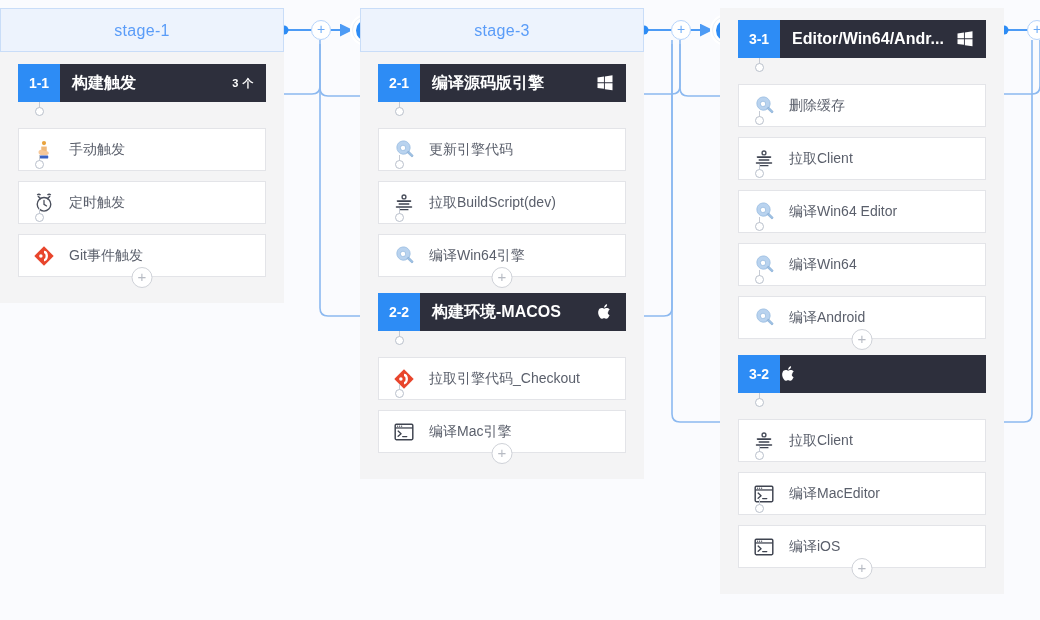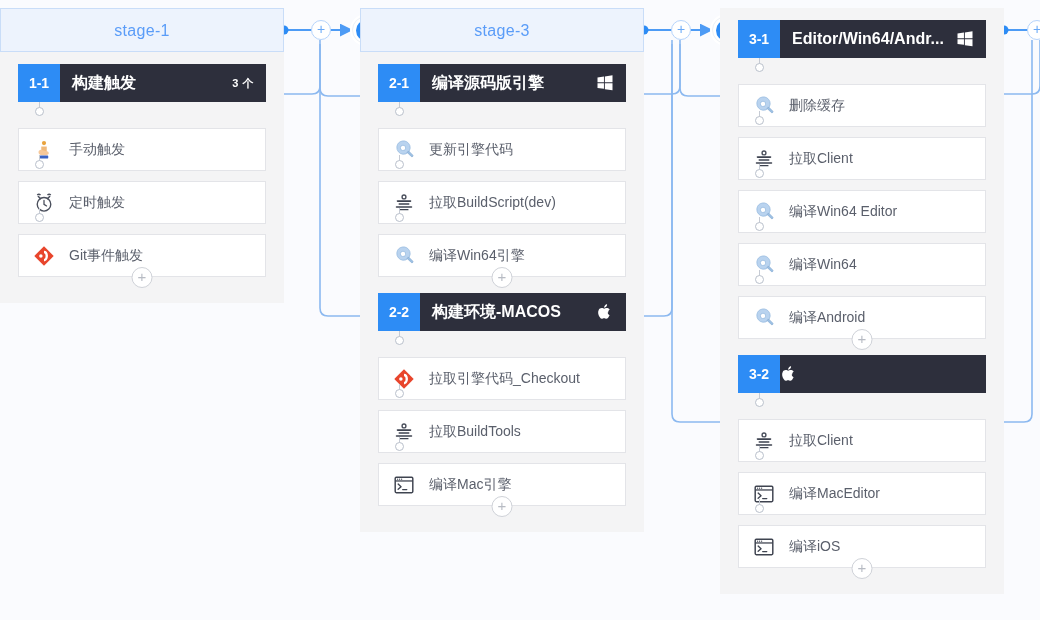--- a/index.html
+++ b/index.html
@@ -258,30 +258,20 @@
               <div class="step">
                 <svg viewBox="0 0 24 24" class="step-ico">
                   <path d="M12 1.4 22.6 12 12 22.6 1.4 12z" fill="#e8452c"></path>
                   <path d="M12 6.2c2.6 0 4.3 1.9 4.3 5.6S14.3 17.8 12 17.8V15c1.1 0 1.7-1 1.7-3.1s-.6-3-1.7-3z" fill="#fff"></path>
                   <circle cx="8.6" cy="12" r="1.9" fill="#fff"></circle>
                 </svg>
                 <span class="step-label">拉取引擎代码_Checkout</span>
               </div>
               <div class="tick" style="top: 53px; height: 10px;"></div>
               <div class="node" style="top: 58px;"></div>
-              <div class="step">
-                <svg viewBox="0 0 24 24" class="step-ico">
-                  <circle cx="12" cy="5.4" r="2.1" fill="none" stroke="#4a4f5c" stroke-width="1.5"></circle>
-                  <rect x="4" y="9" width="16" height="1.8" rx=".9" fill="#3e4350"></rect>
-                  <rect x="6" y="12.4" width="12" height="1.6" rx=".8" fill="#3e4350"></rect>
-                  <rect x="3" y="15.6" width="18" height="1.5" rx=".75" fill="#3e4350"></rect>
-                  <rect x="7" y="18.6" width="10" height="1.4" rx=".7" fill="#3e4350"></rect>
-                </svg>
-                <span class="step-label">拉取BuildTools</span>
-              </div>
               <div class="tick" style="top: 106px; height: 10px;"></div>
               <div class="node" style="top: 111px;"></div>
               <div class="step">
                 <svg viewBox="0 0 24 24" class="step-ico">
                   <rect x="2.4" y="3.6" width="19.2" height="16.8" rx="1.2" fill="#fff" stroke="#3f4450" stroke-width="1.6"></rect>
                   <path d="M2.4 7.6 H21.6" stroke="#3f4450" stroke-width="1.4"></path>
                   <circle cx="5" cy="5.6" r=".7" fill="#3f4450"></circle>
                   <circle cx="7.2" cy="5.6" r=".7" fill="#3f4450"></circle>
                   <circle cx="9.4" cy="5.6" r=".7" fill="#3f4450"></circle>
                   <path d="M5.6 11 L8.8 13.8 L5.6 16.6" fill="none" stroke="#3f4450" stroke-width="1.5" stroke-linecap="round" stroke-linejoin="round"></path>

